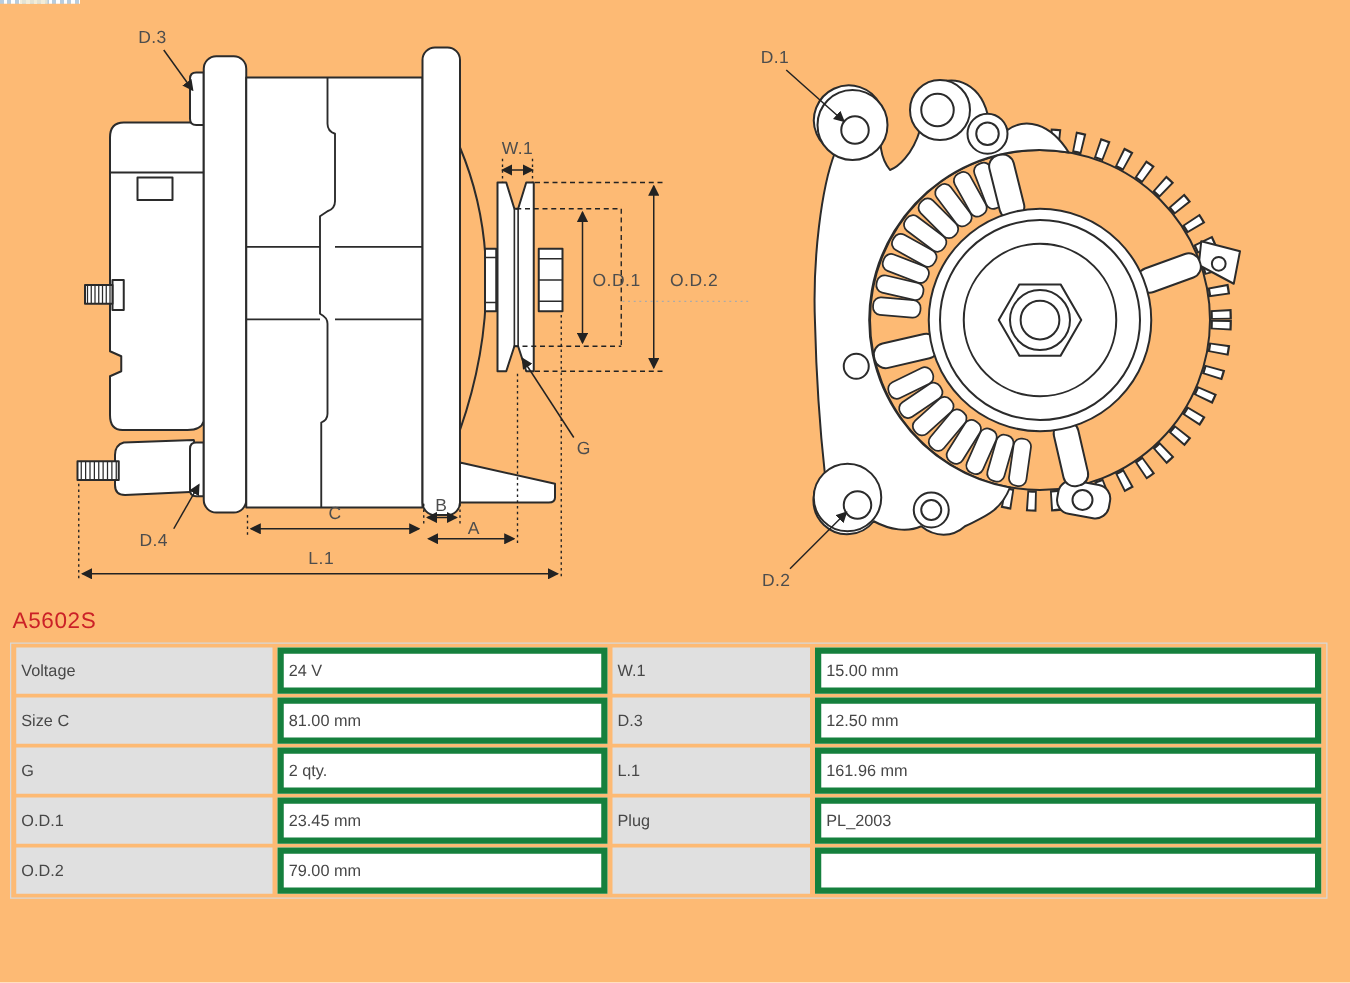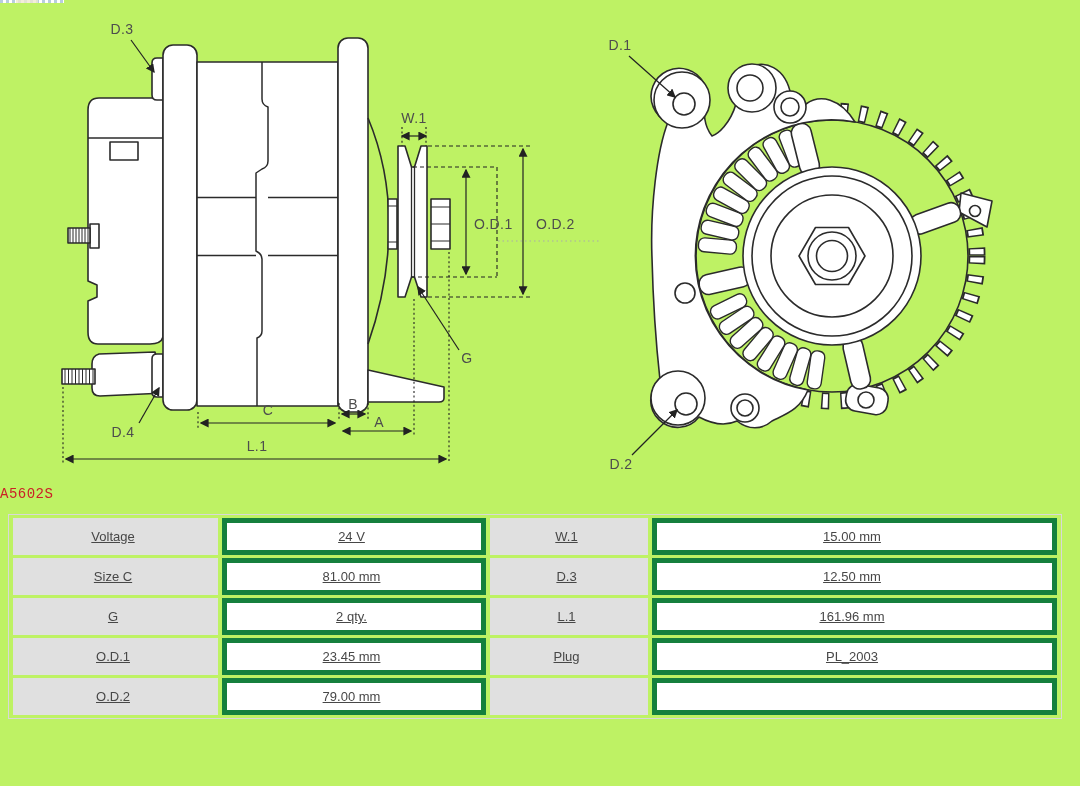--- a/index.html
+++ b/index.html
@@ -1,24 +1,24 @@
 <!DOCTYPE html>
 <html><head>
 <meta charset="utf-8">
 <style>
   html,body{margin:0;padding:0;background:#fff;font-family:"Liberation Sans",sans-serif;}
-  .page{position:relative;width:1080px;height:786px;background:#bef264;overflow:hidden;}
+  .page{position:relative;width:1080px;height:786px;background:#fdba74;overflow:hidden;}
   .top-artifact{position:absolute;left:0;top:0;width:64px;height:3px;
     background:repeating-linear-gradient(90deg,#b8cdde 0 3px,#ffffff 3px 6px);}
   .top-artifact .tint{position:absolute;left:16px;top:0;width:22px;height:3px;background:#efe8cf;opacity:.8;}
   .diagram-wrap{position:absolute;left:0;top:0;width:1080px;height:482px;}
-  .partnum{position:absolute;left:0;top:486px;font-size:14px;letter-spacing:.5px;color:#cb2127;font-family:Liberation Mono, monospace;}
+  .partnum{position:absolute;left:10px;top:486px;font-size:18px;letter-spacing:.5px;color:#cb2127;}
   .spec-table{position:absolute;left:8px;top:514px;width:1054px;border-collapse:separate;border-spacing:4px 3px;
     border:1px solid #d8d8d8;font-size:13px;color:#474747;table-layout:fixed;}
-  .spec-table td{height:27px;padding:0 9px 0 4px;text-align:center;vertical-align:middle;overflow:hidden;white-space:nowrap;text-decoration:underline;}
+  .spec-table td{height:27px;padding:0 9px 0 4px;text-align:left;vertical-align:middle;overflow:hidden;white-space:nowrap;}
   td.lbl{background:#e0e0e0;}
   td.val{background:#ffffff;border:5px solid #15803d;}
   svg text{font-family:"Liberation Sans",sans-serif;font-size:14px;fill:#4d4d4d;letter-spacing:.4px;}
 </style>
 </head>
 <body>
 
 <div class="page">
   <div class="top-artifact">
       <span class="tint"></span>

